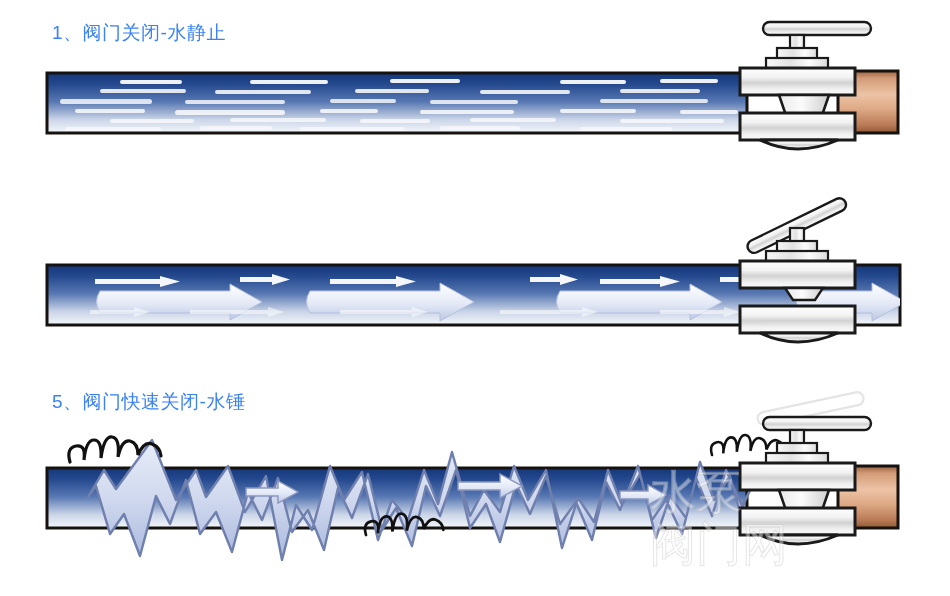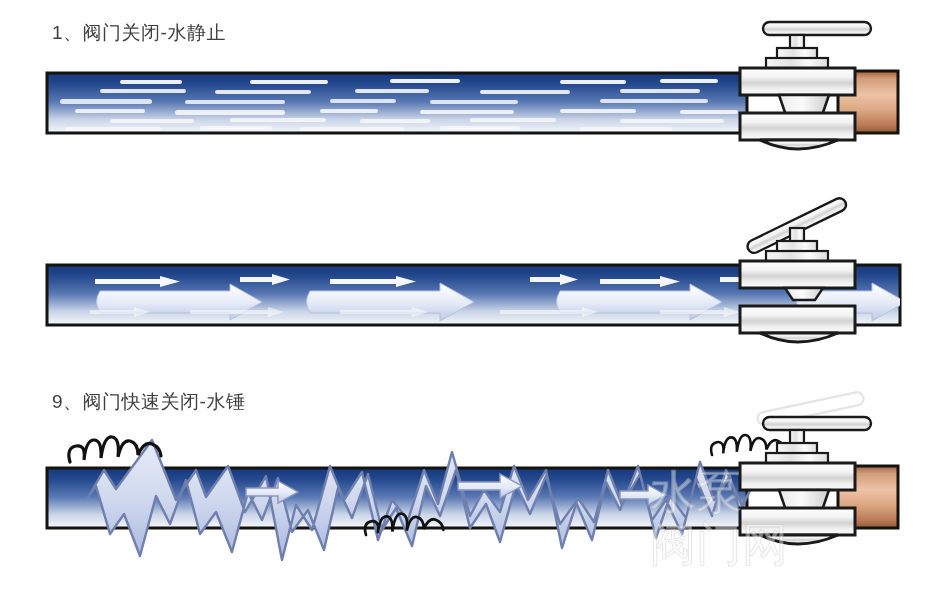--- a/index.html
+++ b/index.html
@@ -7,33 +7,33 @@
     width:950px;height:596px;
     background:#ffffff;
     font-family:"Liberation Sans","DejaVu Sans",sans-serif;
     overflow:hidden;
     position:relative;
   }
   .stage{position:absolute;left:0;top:0;width:950px;height:596px;}
   .panel-title{
     position:absolute;
     font-size:19px;
-    color:#404040;
+    color:#3b82f6;
     letter-spacing:0.5px;
     white-space:nowrap;
   }
   .svg-layer{position:absolute;left:0;top:0;}
 </style>
 </head>
 <body>
 
 <div class="stage">
 
   <div class="panel-title" style="left:52px;top:20px;">1、阀门关闭-水静止</div>
-  <div class="panel-title" style="left:52px;top:389px;">9、阀门快速关闭-水锤</div>
+  <div class="panel-title" style="left:52px;top:389px;">5、阀门快速关闭-水锤</div>
 
   <svg class="svg-layer" width="950" height="596" viewBox="0 0 950 596">
     <defs>
 
       <linearGradient id="waterGrad" x1="0" y1="0" x2="0" y2="1">
         <stop offset="0%" stop-color="#16377a"></stop>
         <stop offset="18%" stop-color="#23488d"></stop>
         <stop offset="48%" stop-color="#5878b3"></stop>
         <stop offset="78%" stop-color="#ccd6e8"></stop>
         <stop offset="100%" stop-color="#f4f7fb"></stop>

